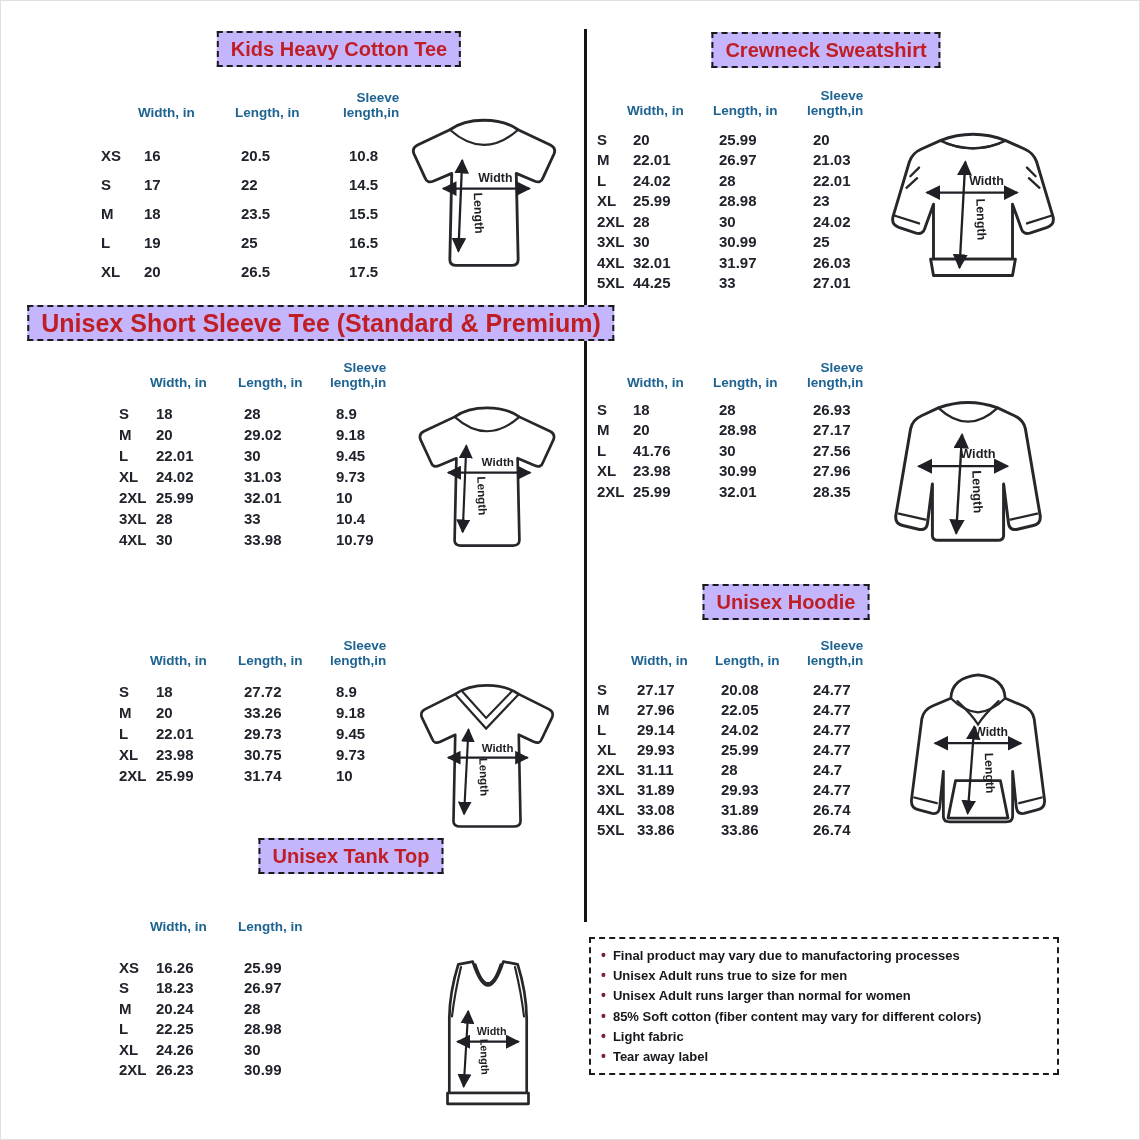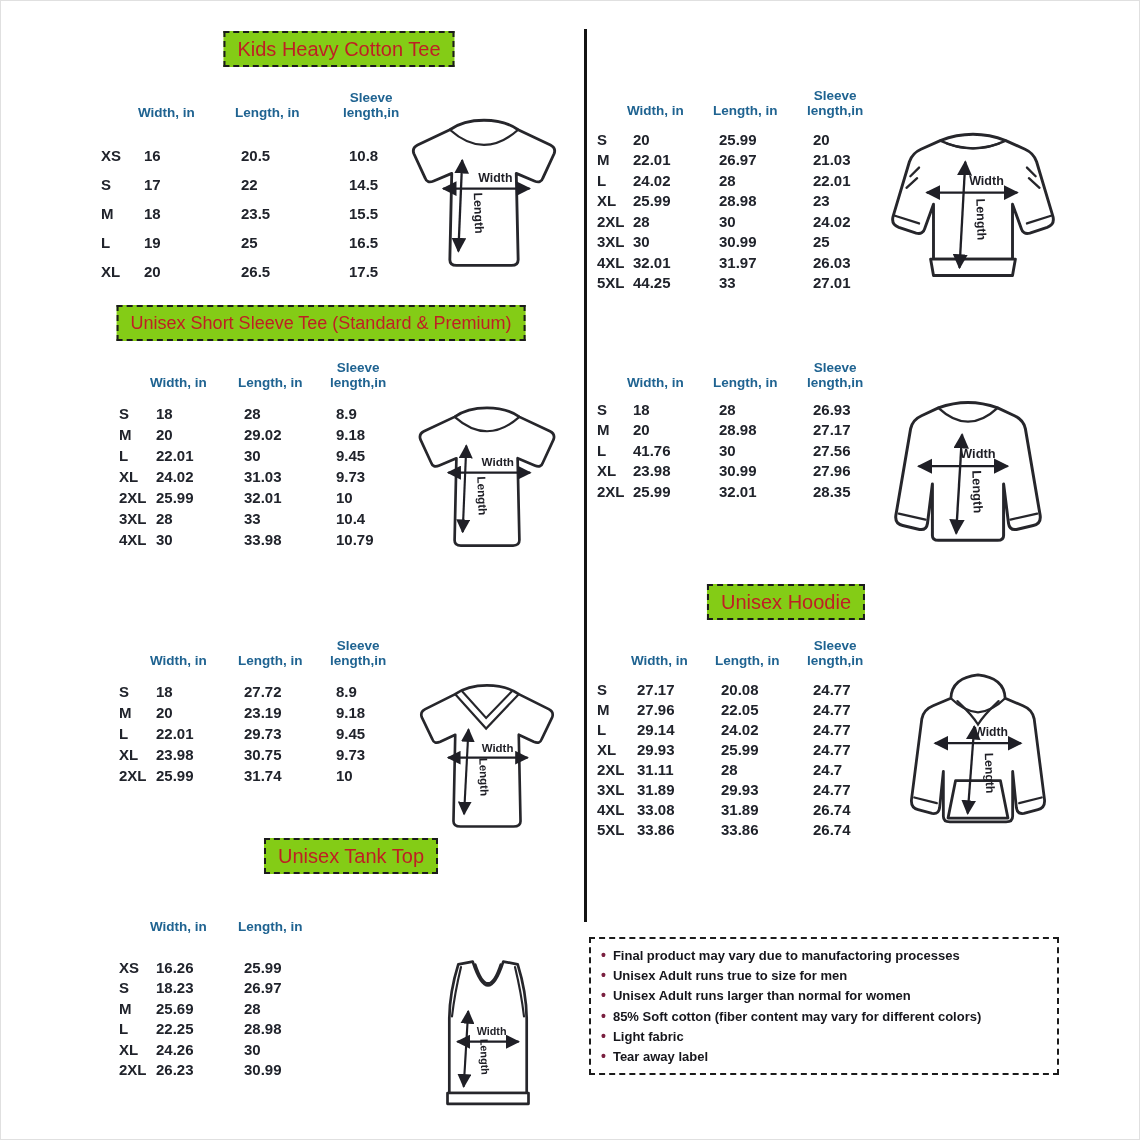--- a/index.html
+++ b/index.html
@@ -9,31 +9,31 @@
     --bullet-maroon:#7a2040;
     --ink:#26262b;
   }
   *{margin:0;padding:0;box-sizing:border-box}
   html,body{background:#fff}
   body{width:1140px;height:1140px;position:relative;overflow:hidden;
        font-family:"Liberation Sans",sans-serif;color:var(--text-dark)}
   #app{position:absolute;inset:0;background:#fff;border:1px solid #e0e0e0}
 
   .title-box{position:absolute;transform:translateX(-50%);white-space:nowrap;
-    border:2px dashed #1b1b1b;background:#84cc16;color:var(--title-red);
-    font-weight:normal;font-size:20px;line-height:32px;height:36px;padding:0 12px;}
-  .title-box.small{font-size:18px}
+    border:2px dashed #1b1b1b;background:#c4b5fd;color:var(--title-red);
+    font-weight:bold;font-size:20px;line-height:32px;height:36px;padding:0 12px;}
+  .title-box.small{font-size:25px}
   .divider{position:absolute;left:583px;top:28px;width:3px;height:893px;background:#141414}
 
   .stable{position:absolute;display:flex;flex-direction:column}
   .trow{display:grid;grid-template-columns:var(--cols);align-items:center;height:var(--rowh)}
   .trow.thead{height:46px;align-items:end;margin-bottom:var(--gap)}
   .tcell{font-weight:bold;font-size:15px;color:var(--text-dark)}
   .tcell.col-head{color:var(--header-blue);font-size:13.5px;font-weight:bold;
-    white-space:pre-line;line-height:1.15;margin-left:-6px;text-align:center;justify-self:start}
+    white-space:pre-line;line-height:1.15;margin-left:-6px;text-align:right;justify-self:start}
   .tcell.spacer{min-height:1px}
 
   .garment{position:absolute}
   .garment .ol{fill:#fff;stroke:var(--ink);stroke-width:3;stroke-linejoin:round}
   .garment .ln{fill:none;stroke:var(--ink);stroke-width:2.4;stroke-linecap:round}
   .garment .ar{stroke:#1f1f26;stroke-width:2.4;fill:none}
   .garment text{font-family:"Liberation Sans",sans-serif;font-weight:bold;font-size:13px;fill:#1f1f26}
   .garment text.sm{font-size:12px}
 
   .notes-box{position:absolute;left:588px;top:936px;width:470px;height:138px;
@@ -99,20 +99,21 @@
     </div>
   <svg class="garment" style="left:388px;top:106px" width="190" height="185" viewBox="0 0 200 195">
     <path class="ol" d="M64,24 Q78,14 100,14 Q122,14 136,24 L170,40 Q176,43 174,49 L162,75 Q160,81 153,78 L134,70 L136,161 Q136,167 129,167 L71,167 Q64,167 64,161 L66,70 L47,78 Q40,81 38,75 L26,49 Q24,43 30,40 Z"></path>
     <path class="ln" d="M64,24 Q82,40 100,40 Q118,40 136,24"></path>
     <line class="ar" x1="57" y1="86" x2="148" y2="86" marker-start="url(#ah)" marker-end="url(#ah)"></line>
     <line class="ar" x1="77" y1="56" x2="73" y2="152" marker-start="url(#ah)" marker-end="url(#ah)"></line>
     <text x="112" y="79" text-anchor="middle">Width</text>
     <text x="90" y="112" text-anchor="middle" transform="rotate(88 90 112)">Length</text>
   </svg>
 
+  <div class="title-box" style="left:825px;top:31px">Crewneck Sweatshirt</div>
   <div class="stable" style="left:596px;top:72px;--cols:36px 86px 94px 70px;--rowh:20.5px;--gap:10px">
       <div class="trow thead">
         <span class="tcell spacer"></span>
         <span class="tcell col-head">Width, in</span>
         <span class="tcell col-head">Length, in</span>
         <span class="tcell col-head">Sleeve
 length,in</span>
       </div>
       <div class="trow">
         <span class="tcell size-label">S</span>
@@ -301,21 +302,21 @@
       </div>
       <div class="trow">
         <span class="tcell size-label">S</span>
         <span class="tcell val">18</span>
         <span class="tcell val">27.72</span>
         <span class="tcell val">8.9</span>
       </div>
       <div class="trow">
         <span class="tcell size-label">M</span>
         <span class="tcell val">20</span>
-        <span class="tcell val">23.19</span>
+        <span class="tcell val">33.26</span>
         <span class="tcell val">9.18</span>
       </div>
       <div class="trow">
         <span class="tcell size-label">L</span>
         <span class="tcell val">22.01</span>
         <span class="tcell val">29.73</span>
         <span class="tcell val">9.45</span>
       </div>
       <div class="trow">
         <span class="tcell size-label">XL</span>
@@ -423,21 +424,21 @@
         <span class="tcell val">16.26</span>
         <span class="tcell val">25.99</span>
       </div>
       <div class="trow">
         <span class="tcell size-label">S</span>
         <span class="tcell val">18.23</span>
         <span class="tcell val">26.97</span>
       </div>
       <div class="trow">
         <span class="tcell size-label">M</span>
-        <span class="tcell val">25.69</span>
+        <span class="tcell val">20.24</span>
         <span class="tcell val">28</span>
       </div>
       <div class="trow">
         <span class="tcell size-label">L</span>
         <span class="tcell val">22.25</span>
         <span class="tcell val">28.98</span>
       </div>
       <div class="trow">
         <span class="tcell size-label">XL</span>
         <span class="tcell val">24.26</span>

